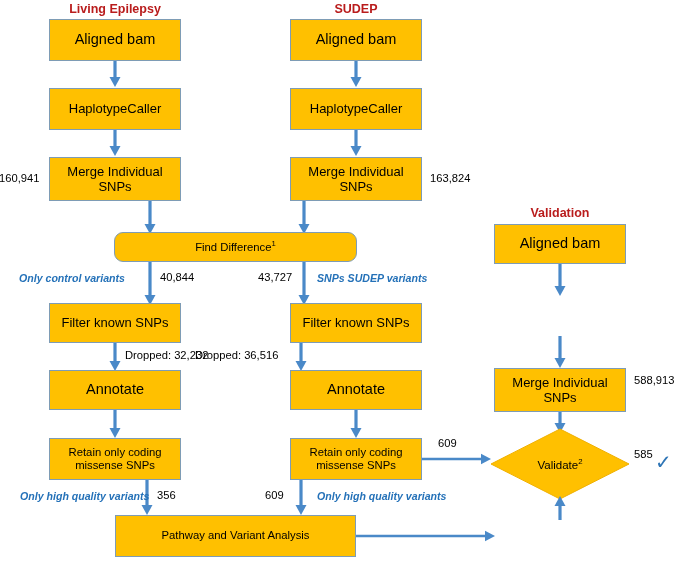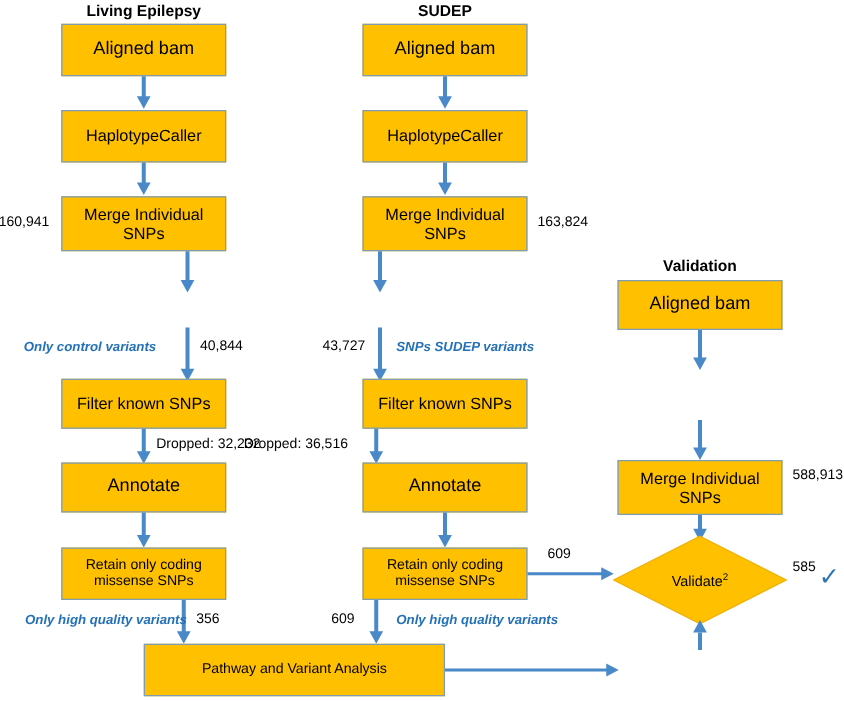--- a/index.html
+++ b/index.html
@@ -9,21 +9,21 @@
     font-family:"Liberation Sans","DejaVu Sans",sans-serif;
     overflow:hidden;
   }
   #canvas{position:relative;width:675px;height:561px;}
 
   
   .col-title{
     position:absolute;
     font-weight:bold;
     font-size:12.5px;
-    color:#000000;
+    color:#b91c1c;
     text-align:center;
     white-space:nowrap;
   }
 
   
   .node{
     position:absolute;
     box-sizing:border-box;
     background:#FFC000;
     border:1.5px solid #7E9CB5;
@@ -151,20 +151,25 @@
 
   <div class="lbl" style="left:430px;top:172px;">163,824</div>
 
   <div class="conn" style="left:294px;top:201px;width:20px;height:34px;">
     <svg width="20" height="34" viewBox="0 0 20 34">
       <line x1="10" y1="0" x2="10" y2="25" stroke="#4A89C8" stroke-width="3.2"></line>
       <polygon points="10,33 4.5,23 15.5,23" fill="#4A89C8"></polygon>
     </svg>
   </div>
 
+  <div class="node sm rounded" style="left:114px;top:232px;width:243px;height:30px;">
+    <span>
+      <span>Find Difference</span><sup>1</sup>
+    </span>
+  </div>
 
   <div class="conn" style="left:140px;top:262px;width:20px;height:44px;">
     <svg width="20" height="44" viewBox="0 0 20 44">
       <line x1="10" y1="0" x2="10" y2="35" stroke="#4A89C8" stroke-width="3.2"></line>
       <polygon points="10,43 4.5,33 15.5,33" fill="#4A89C8"></polygon>
     </svg>
   </div>
   <div class="lbl blue" style="left:19px;top:272px;">Only control variants</div>
   <div class="lbl" style="left:160px;top:271px;">40,844</div>
 

